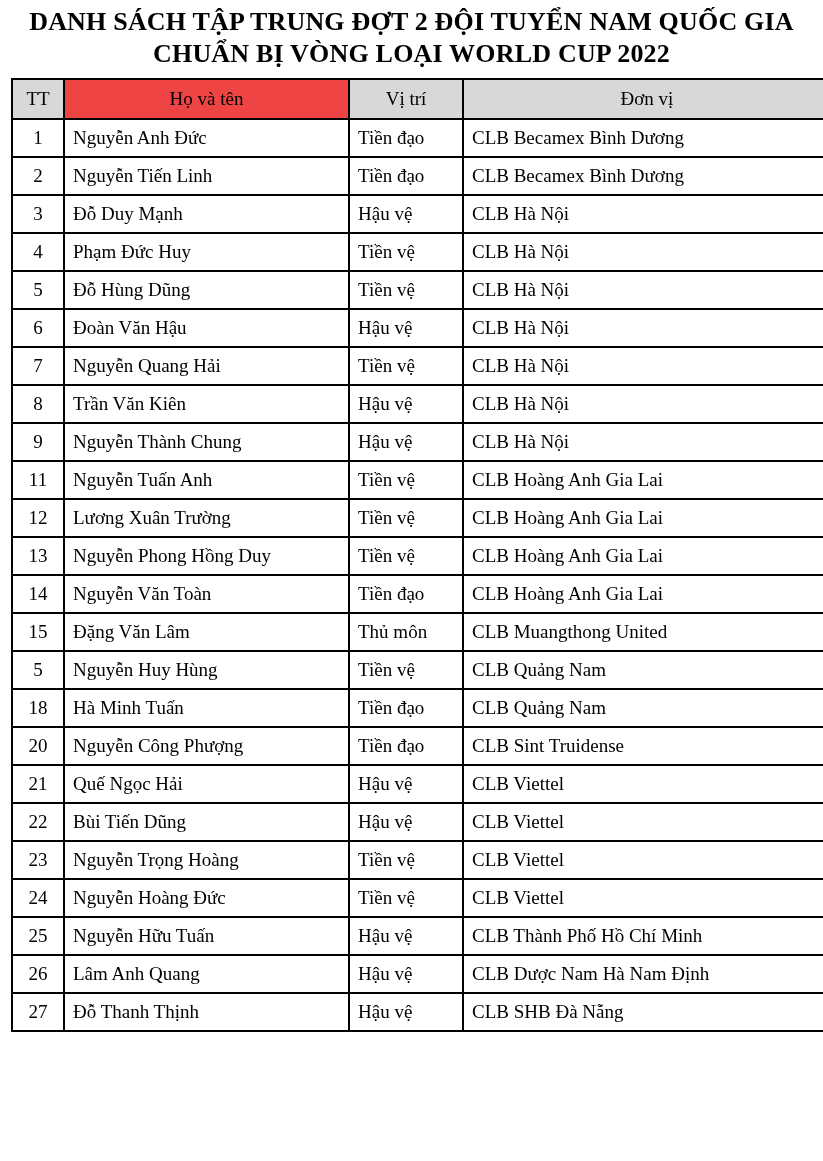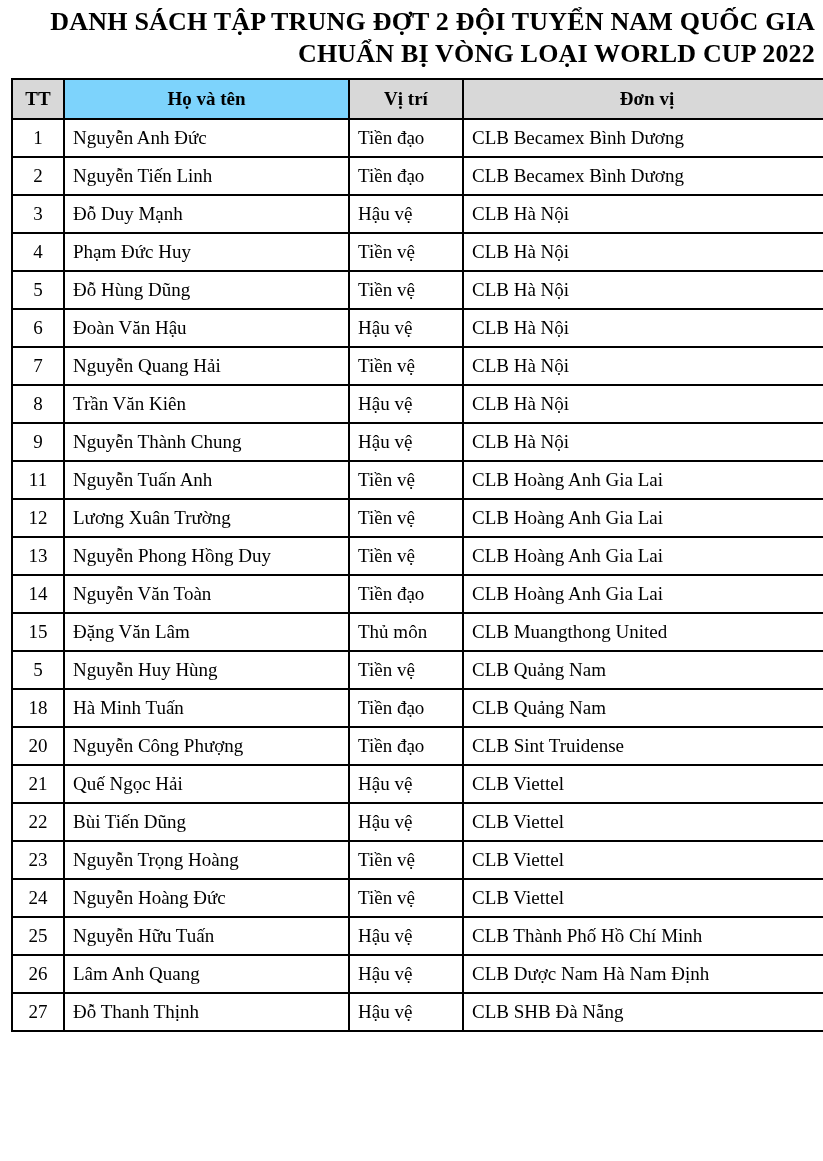--- a/index.html
+++ b/index.html
@@ -10,21 +10,21 @@
   }
   .page {
     width: 823px;
     height: 1161px;
     background: #ffffff;
     box-sizing: border-box;
     padding-top: 4px;
     overflow: hidden;
   }
   .title {
-    text-align: right;
+    text-align: center;
     font-weight: bold;
     font-size: 26px;
     line-height: 1.22;
     color: #000000;
     margin: 2px 8px 9px 8px;
     letter-spacing: 0.2px;
   }
   table.players {
     border-collapse: collapse;
     table-layout: fixed;
@@ -35,21 +35,21 @@
   table.players td {
     border: 2px solid #000000;
     box-sizing: border-box;
     vertical-align: middle;
     color: #000000;
     overflow: hidden;
     white-space: nowrap;
   }
   table.players th {
     background: #d8d8d8;
-    font-weight: bold;
+    font-weight: normal;
     font-size: 19px;
     height: 40px;
     padding: 6px 4px;
   }
   table.players td {
     font-size: 19px;
     font-weight: normal;
     height: 38px;
     padding: 0 8px;
   }
@@ -70,21 +70,21 @@
   <table class="players">
     <colgroup>
       <col class="col-tt">
       <col class="col-name">
       <col class="col-pos">
       <col class="col-unit">
     </colgroup>
     <thead>
       <tr>
         <th class="col-tt" style="background: rgb(216, 216, 216);">TT</th>
-        <th class="col-name" style="background: #7dd3fc;">Họ và tên</th>
+        <th class="col-name" style="background: #ef4444;">Họ và tên</th>
         <th class="col-pos" style="background: rgb(216, 216, 216);">Vị trí</th>
         <th class="col-unit" style="background: rgb(216, 216, 216);">Đơn vị</th>
       </tr>
     </thead>
     <tbody id="table-body">
         <tr>
           <td class="col-tt">1</td>
           <td class="col-name">Nguyễn Anh Đức</td>
           <td class="col-pos">Tiền đạo</td>
           <td class="col-unit">CLB Becamex Bình Dương</td>

